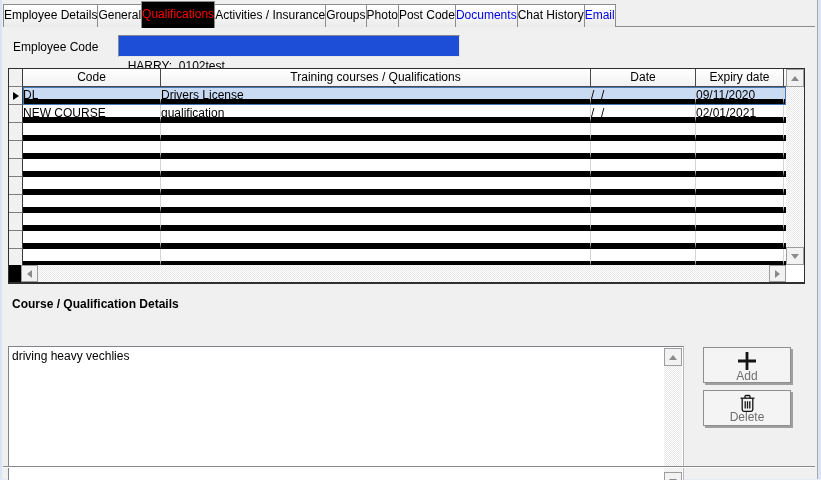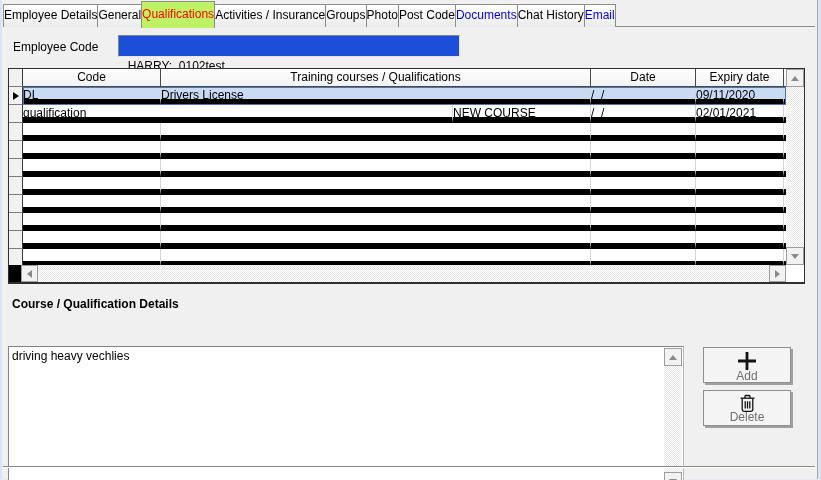--- a/index.html
+++ b/index.html
@@ -18,21 +18,21 @@
   .tabstrip{position:absolute;left:3px;top:2px;right:6px;height:25px;display:flex;align-items:flex-end;}
   .tabstrip::after{content:"";position:absolute;left:0;right:0;bottom:0;border-bottom:1px solid #8c8c8c;z-index:0;}
   .tab{
     position:relative;z-index:1;height:22px;line-height:21px;padding:0 0;
     background:linear-gradient(#ffffff,#ebebeb);
     border:1px solid #8c8c8c;border-bottom:none;margin-right:-1px;
     white-space:nowrap;cursor:default;
   }
   .tab.active{
     z-index:3;height:26px;line-height:24px;margin-bottom:-1px;
-    background:#bef264;
+    background:#000000;
   }
 
   
   .field-label{position:absolute;left:13px;top:40px;}
   .employee-code-field{
     position:absolute;left:118px;top:35px;width:342px;height:22px;box-sizing:border-box;
     background:#1d4ed8;
     border:1px solid;border-color:#828790 #e6e6e6 #e6e6e6 #828790;
     line-height:20px;padding-left:2px;white-space:pre;
   }
@@ -161,22 +161,22 @@
           <div class="cell col-code">DL</div>
           <div class="cell col-course">Drivers License</div>
           <div class="cell col-date">/  /</div>
           <div class="cell col-expiry">09/11/2020</div>
           <div class="cell col-extra"></div>
         </div>
       </div>
       <div class="grow">
         <div class="cell sel"></div>
         <div class="rowbody">
+          <div class="cell col-code">NEW COURSE</div>
           <div class="cell col-course">qualification</div>
-          <div class="cell col-code">NEW COURSE</div>
           <div class="cell col-date">/  /</div>
           <div class="cell col-expiry">02/01/2021</div>
           <div class="cell col-extra"></div>
         </div>
       </div>
       <div class="grow">
         <div class="cell sel"></div>
         <div class="rowbody">
           <div class="cell col-code"></div>
           <div class="cell col-course"></div>

